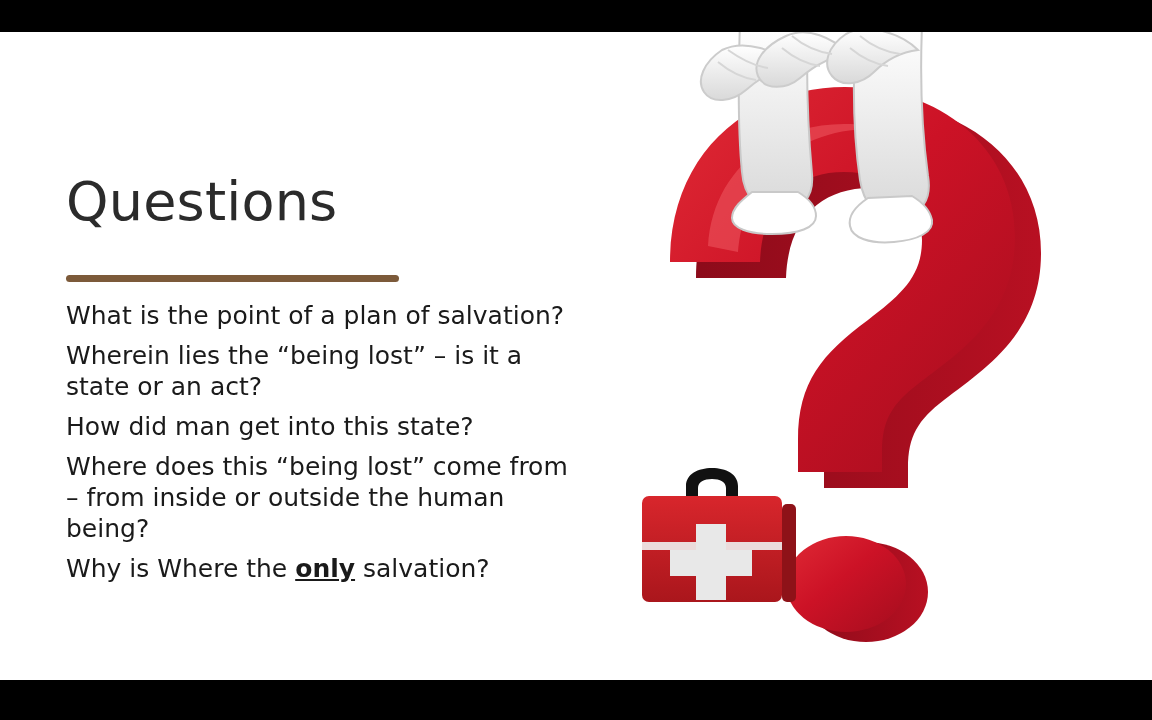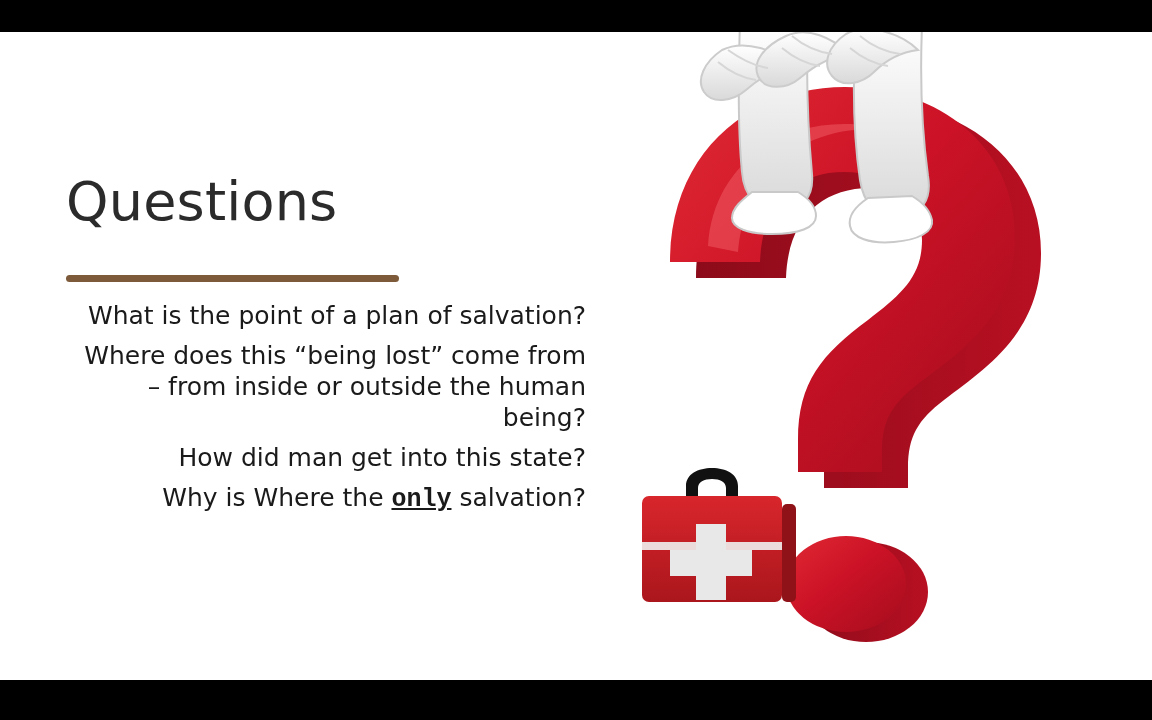--- a/index.html
+++ b/index.html
@@ -67,26 +67,24 @@
     margin: 0;
     padding: 0;
     font-family: "DejaVu Sans", sans-serif;
     color: #1a1a1a;
   }
   .body-list li {
     font-size: 25px;
     line-height: 1.24;
     margin: 0 0 9px 0;
     white-space: pre-line;
-    text-align: right;
   }
   .body-list li u {
     text-decoration: underline;
     font-weight: 700;
-    font-family: Liberation Mono, monospace;
   }
 
   
   .art {
     position: absolute;
     left: 600px;
     top: 0px;
     width: 500px;
     height: 620px;
   }
@@ -99,22 +97,23 @@
 
   <div class="letterbox letterbox-top"></div>
 
   <div class="slide-canvas">
 
     <div class="title">Questions</div>
     <div class="title-rule"></div>
 
     <ul class="body-list">
       <li>What is the point of a plan of salvation?</li>
+      <li>Wherein lies the “being lost” – is it a state or an act?</li>
+      <li>How did man get into this state?</li>
       <li>Where does this “being lost” come from – from inside or outside the human being?</li>
-      <li>How did man get into this state?</li>
       <li><span>Why is Where the </span><u>only</u><span> salvation?</span></li>
     </ul>
 
     <div class="art">
       <svg width="500" height="620" viewBox="0 0 500 620" xmlns="http://www.w3.org/2000/svg">
         <defs>
           <linearGradient id="qmFace" x1="0" y1="0" x2="1" y2="1">
             <stop offset="0%" stop-color="#e02a35"></stop>
             <stop offset="45%" stop-color="#cc1226"></stop>
             <stop offset="100%" stop-color="#a50d1e"></stop>

